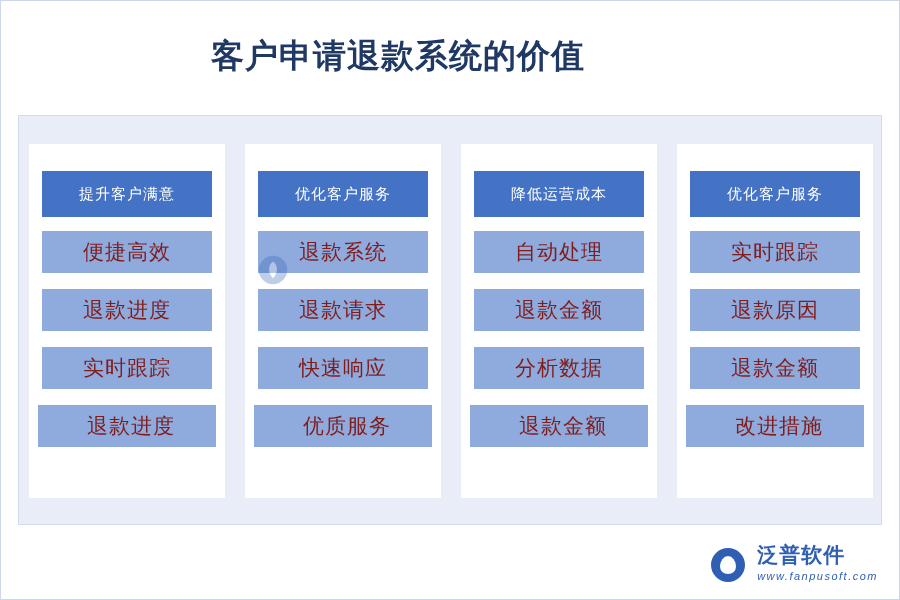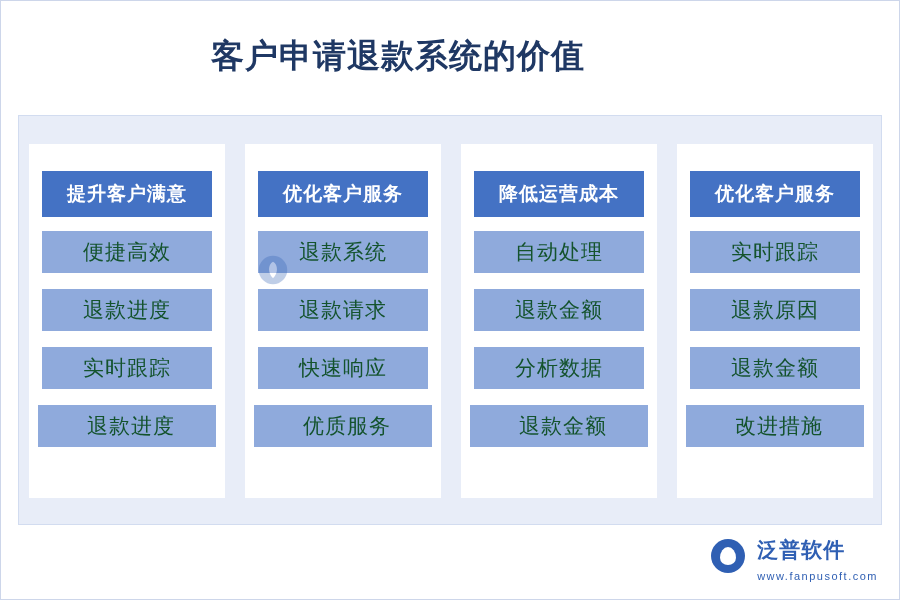--- a/index.html
+++ b/index.html
@@ -59,33 +59,33 @@
     padding: 27px 13px 0 13px;
     display: flex;
     flex-direction: column;
     align-items: center;
   }
   .col-head {
     width: 170px;
     height: 46px;
     background: #4472c4;
     color: #ffffff;
-    font-size: 19px;
-    font-weight: bold;
+    font-size: 15px;
+    font-weight: normal;
     display: flex;
     align-items: center;
     justify-content: center;
     letter-spacing: 1px;
     margin-bottom: 14px;
   }
   .col-item {
     width: 170px;
     height: 42px;
     background: #8faadc;
-    color: #14532d;
+    color: #7f1d1d;
     font-size: 21px;
     display: flex;
     align-items: center;
     justify-content: center;
     letter-spacing: 1px;
     margin-bottom: 16px;
   }
   .col-item:last-child {
     margin-bottom: 11px;
     padding-left: 8px;
@@ -97,21 +97,21 @@
     width: 30px;
     height: 30px;
     opacity: 0.30;
     pointer-events: none;
   }
   .logo {
     position: absolute;
     right: 22px;
     bottom: 18px;
     display: flex;
-    align-items: flex-start;
+    align-items: flex-end;
     gap: 12px;
   }
   .logo-mark {
     width: 34px;
     height: 34px;
     border-radius: 50%;
     background: #2f5fb3;
     position: relative;
     flex: none;
   }
@@ -131,21 +131,22 @@
   .logo-cn {
     font-size: 21px;
     font-weight: bold;
     color: #2f5fb3;
     letter-spacing: 1px;
   }
   .logo-en {
     font-size: 11px;
     color: #2f5fb3;
     letter-spacing: 1.5px;
-    margin-top: 11px;
+    margin-top: 6px;
+    font-style: italic;
   }
 </style>
 </head>
 <body>
 
 <div class="page-border"></div>
 
 <div class="title">客户申请退款系统的价值</div>
 
 <div class="panel">

